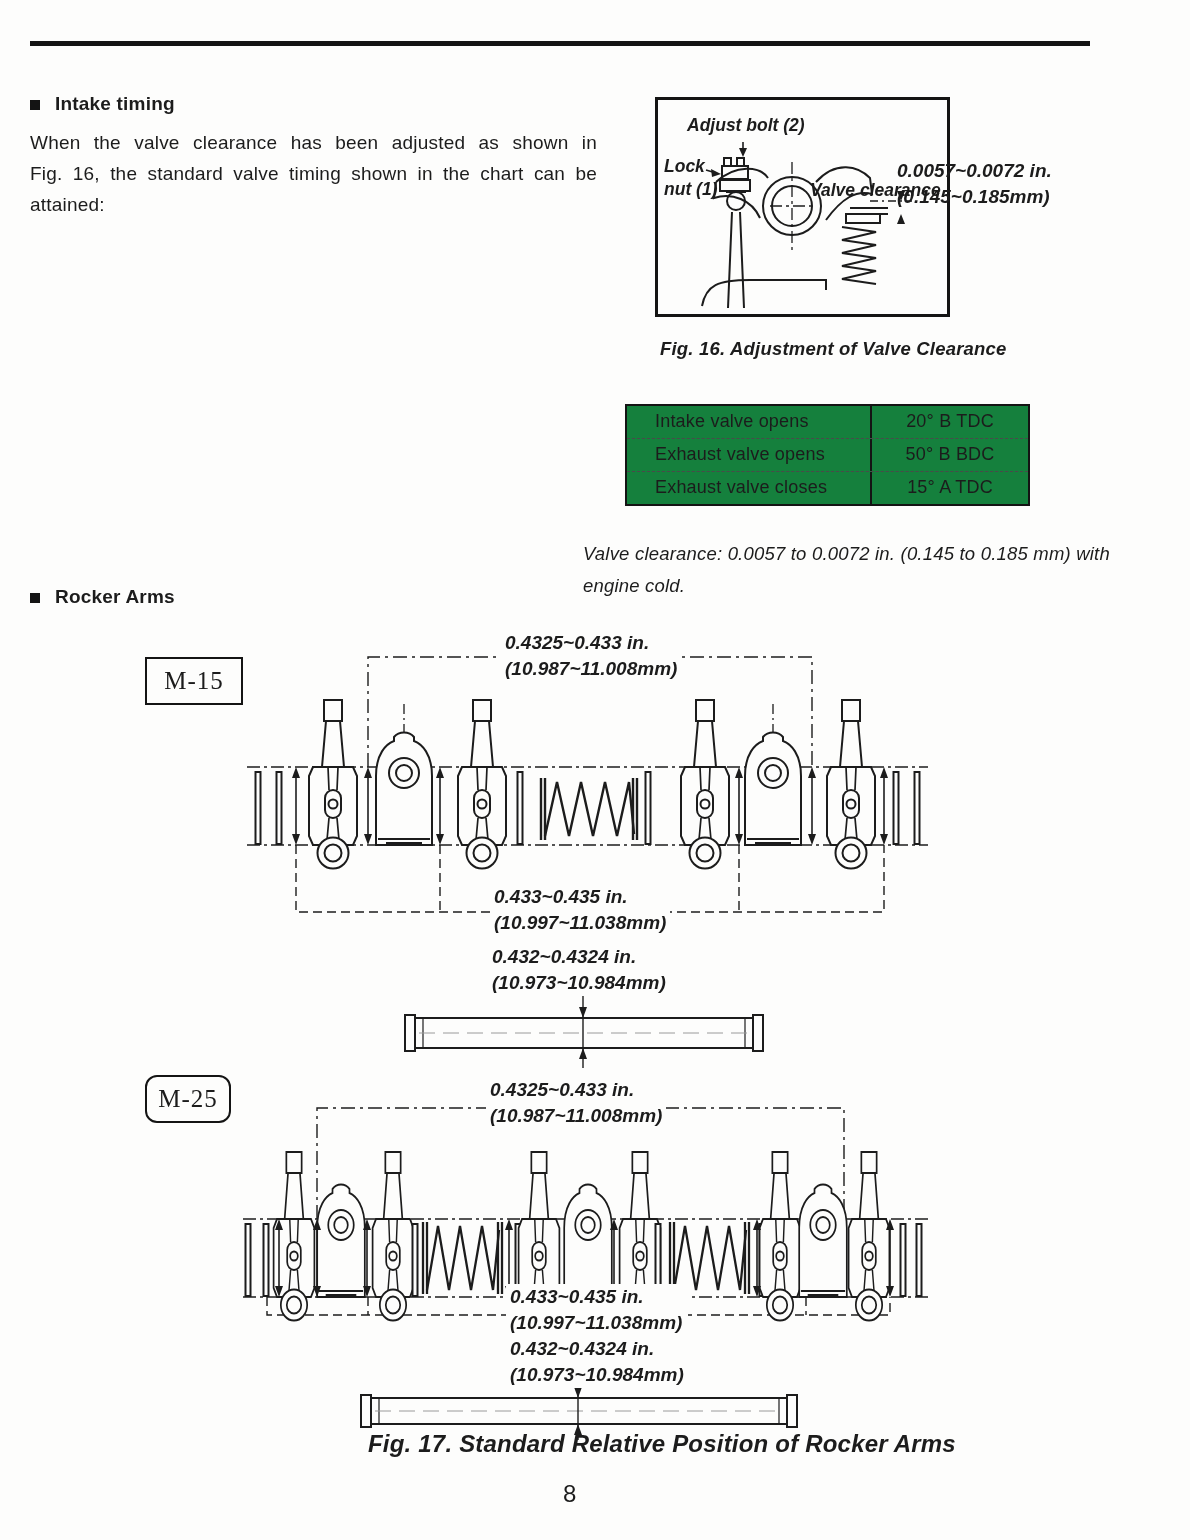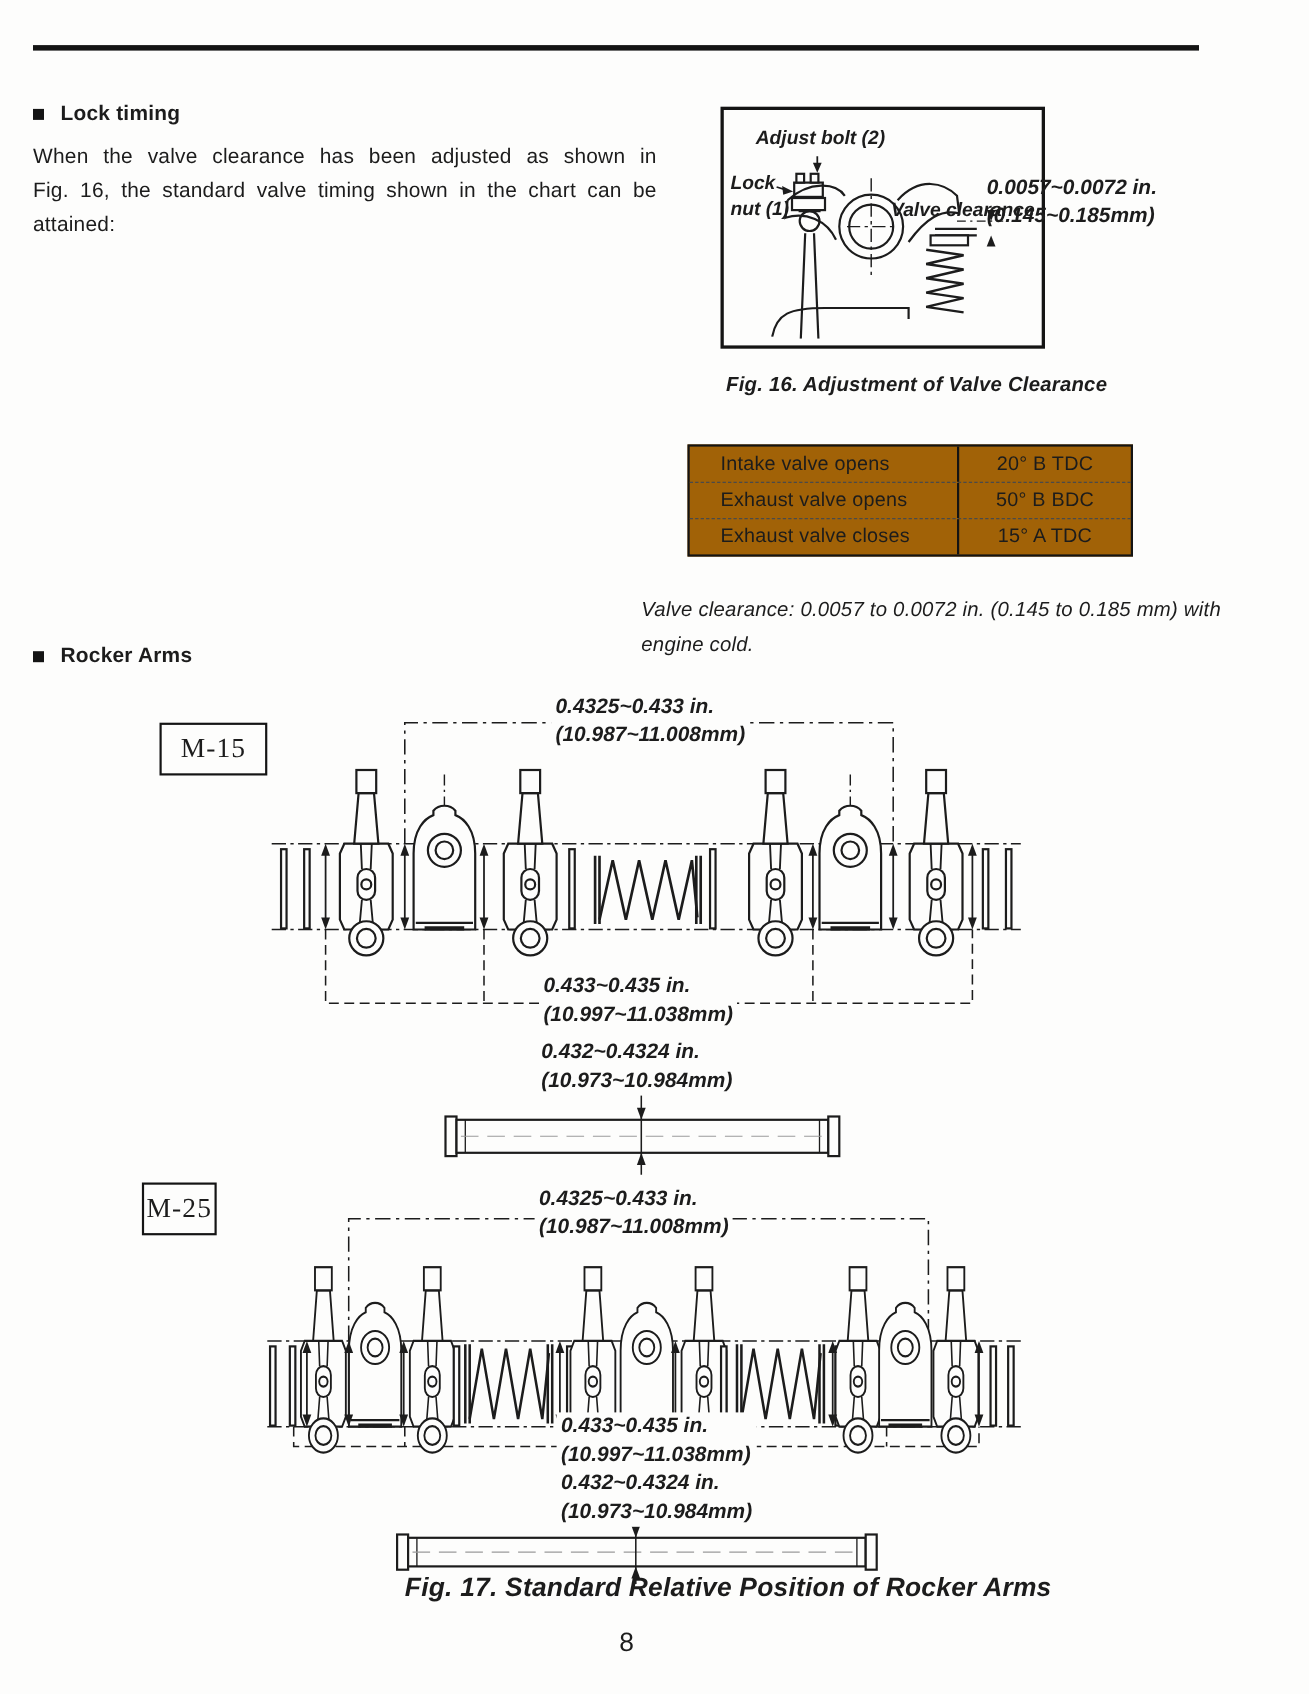--- a/index.html
+++ b/index.html
@@ -9,41 +9,41 @@
   .toprule{left:30px;top:41px;width:1060px;height:5px;background:#141414;}
   .heading{font-size:19px;font-weight:bold;letter-spacing:.2px;white-space:nowrap;}
   .sq{display:inline-block;width:10px;height:10px;background:#141414;margin-right:15px;}
   .bodytext{font-size:19px;line-height:31px;letter-spacing:.2px;}
   .just{text-align:justify;text-align-last:justify;}
   .figbox{border:3px solid #141414;}
   .figlabel{font-style:italic;font-weight:600;font-size:17.5px;line-height:23px;white-space:nowrap;}
   .dimtext{font-style:italic;font-weight:600;font-size:19px;line-height:26px;
            white-space:nowrap;background:#fdfdfc;padding:0 4px;}
   .caption{font-style:italic;font-weight:bold;font-size:18.5px;white-space:nowrap;letter-spacing:.2px;}
-  .vtable{border:2.5px solid #141414;width:405px;box-sizing:border-box;background:#a16207;}
+  .vtable{border:2.5px solid #141414;width:405px;box-sizing:border-box;background:#15803d;}
   .trow{display:flex;height:32px;border-bottom:1.5px dashed #4a4a4a;}
   .trow:last-child{border-bottom:none;}
   .tcell-l{flex:0 0 245px;box-sizing:border-box;padding-left:28px;line-height:31px;
            font-size:18px;border-right:2px solid #141414;letter-spacing:.2px;}
   .tcell-r{flex:1;text-align:center;line-height:31px;font-size:18px;letter-spacing:.2px;}
   .note{font-size:18.5px;line-height:32px;letter-spacing:.2px;white-space:nowrap;}
   .modelbox{border:2.5px solid #141414;display:flex;align-items:center;justify-content:center;
             font-family:Liberation Serif, serif;font-size:25px;letter-spacing:1px;box-sizing:border-box;}
   .pagenum{font-size:24px;}
   svg{display:block;}
 </style>
 </head>
 <body>
 
 <div class="page">
 
   <div class="abs toprule"></div>
 
   <div class="abs heading" style="left:30px;top:93px;">
-    <span class="sq"></span><span>Lock timing</span>
+    <span class="sq"></span><span>Intake timing</span>
   </div>
 
   <div class="abs bodytext" style="left:30px;top:127px;width:567px;">
     <div class="just">When the valve clearance has been adjusted as shown in</div>
     <div class="just">Fig. 16,  the standard valve timing shown in the chart can be</div>
     <div>attained:</div>
   </div>
 
   <div class="abs figbox" style="left:655px;top:97px;width:289px;height:214px;">
     <svg width="283" height="208" viewBox="0 0 283 208">
@@ -210,21 +210,21 @@
   </div>
   <div class="abs dimtext" style="left:490px;top:884px;">
     <div>0.433~0.435 in.</div>
     <div>(10.997~11.038mm)</div>
   </div>
   <div class="abs dimtext" style="left:488px;top:944px;">
     <div>0.432~0.4324 in.</div>
     <div>(10.973~10.984mm)</div>
   </div>
 
-  <div class="abs modelbox" style="left:129px;top:1075px;width:68px;height:48px;">M-25</div>
+  <div class="abs modelbox" style="left:145px;top:1075px;width:86px;height:48px;border-radius:12px;">M-25</div>
 
   <svg class="abs" style="left:235px;top:1072px;" width="705" height="372" viewBox="0 0 705 372">
     <g stroke="#1c1c1c" fill="none">
       <path d="M8,147 L697,147 M8,225 L697,225" stroke-width="1.4" stroke-dasharray="13 4 3 4"></path>
       <path d="M82,147 L82,36 L609,36 L609,147" stroke-width="1.4" stroke-dasharray="14 5 3 5"></path>
       <path d="M32,225 L32,243 L655,243 L655,225 M133,225 L133,243 M420,225 L420,243 M571,225 L571,243" stroke-width="1.4" stroke-dasharray="9 5"></path>
     </g>
 
     <use href="#washer" transform="translate(13,152)"></use>
     <use href="#washer" transform="translate(31,152)"></use>

